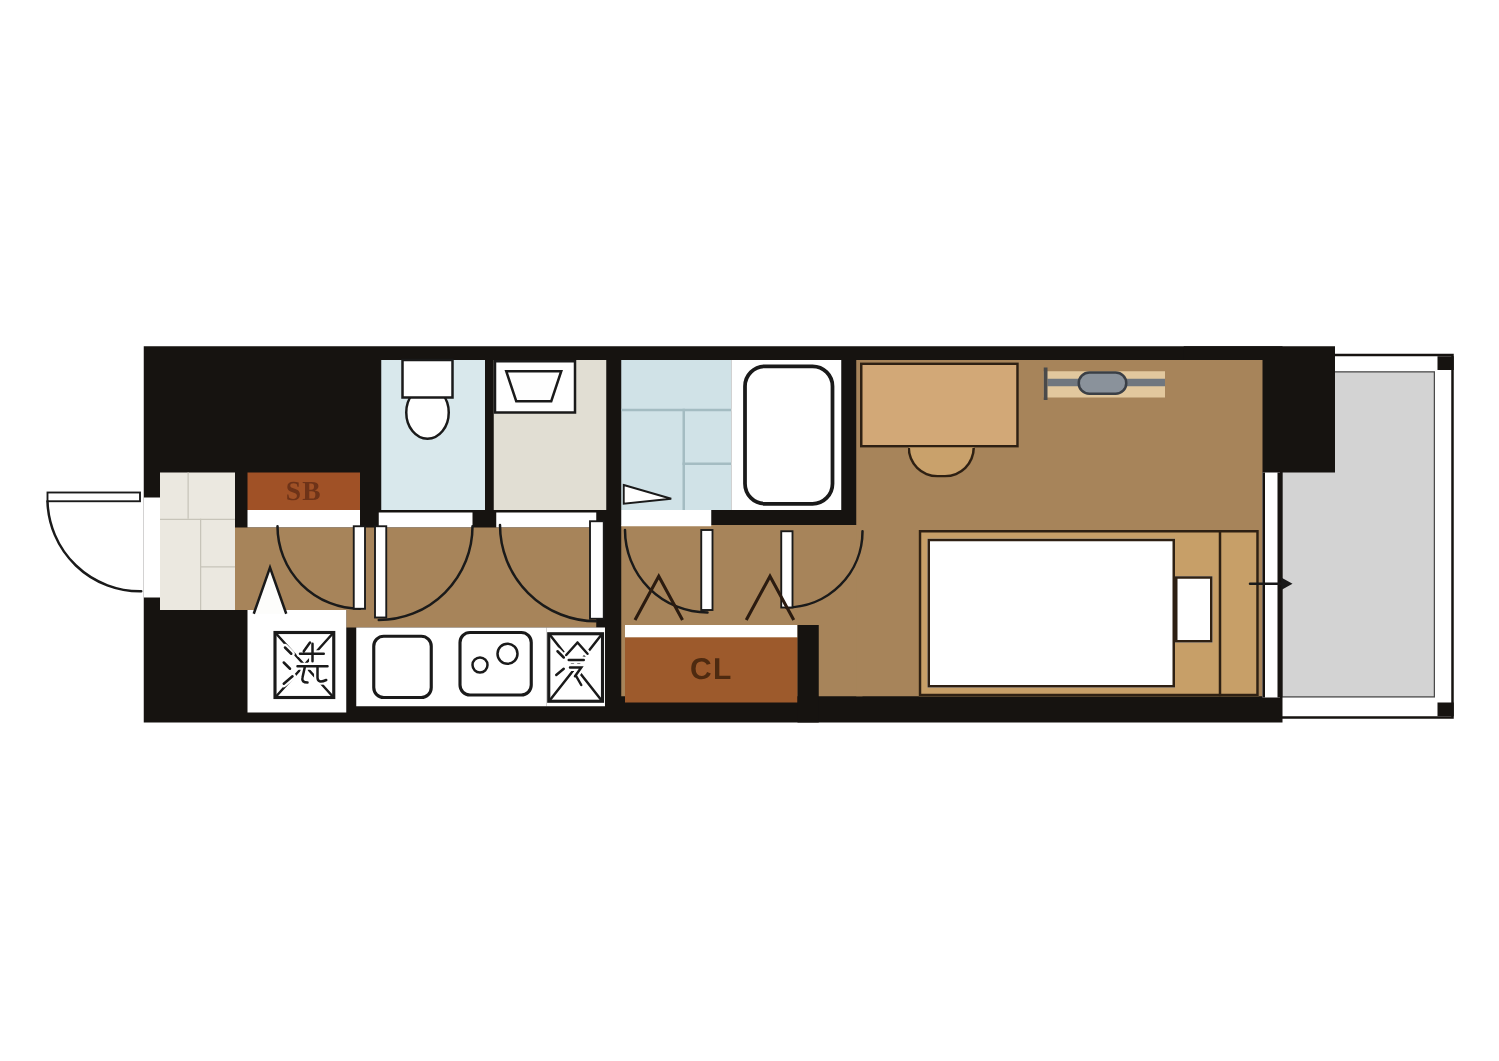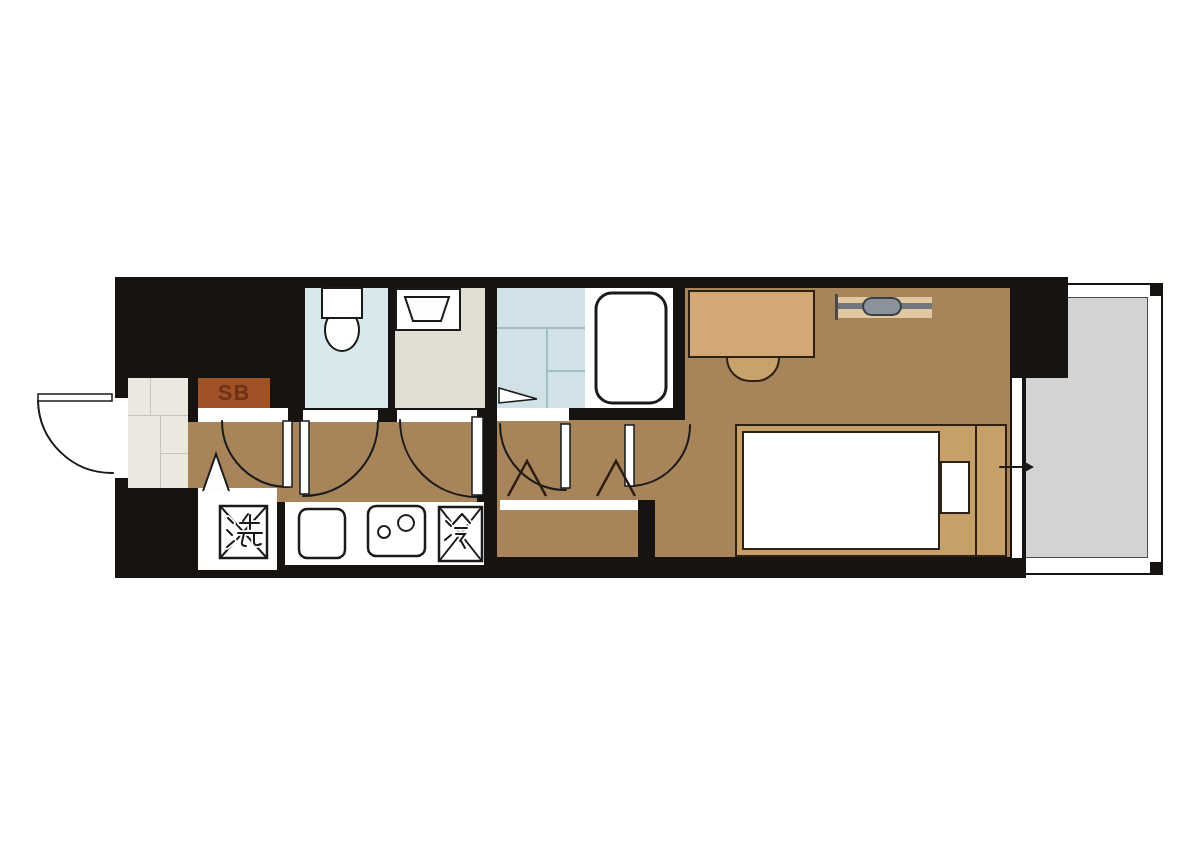--- a/index.html
+++ b/index.html
@@ -28,21 +28,21 @@
   <div class="abs wall" style="left:947px;top:277px;width:121px;height:101px;"></div>
 
   <div class="abs" style="left:128px;top:378px;width:60px;height:110px;background:var(--entrance);">
     <div class="abs" style="left:22px;top:0;width:1px;height:37px;background:var(--tile-line);"></div>
     <div class="abs" style="left:0;top:37px;width:60px;height:1px;background:var(--tile-line);"></div>
     <div class="abs" style="left:32px;top:37px;width:1px;height:73px;background:var(--tile-line);"></div>
     <div class="abs" style="left:32px;top:75px;width:28px;height:1px;background:var(--tile-line);"></div>
   </div>
   <div class="abs" style="left:115px;top:398px;width:13px;height:80px;background:var(--white);"></div>
 
-  <div class="abs label" id="sb-label" style="left:198px;top:378px;width:72px;height:30px;background:var(--sb-box);">SB</div>
+  <div class="abs label" id="sb-label" style="left:198px;top:378px;width:90px;height:30px;background:var(--sb-box);font-family:Liberation Serif, serif;">SB</div>
   <div class="abs" style="left:198px;top:408px;width:90px;height:14px;background:var(--white);"></div>
 
   <div class="abs" style="left:305px;top:288px;width:83px;height:120px;background:var(--toilet-room);"></div>
   <div class="abs" style="left:303px;top:410px;width:75px;height:12px;background:var(--white);"></div>
 
   <div class="abs" style="left:395px;top:288px;width:90px;height:120px;background:var(--washroom);"></div>
   <div class="abs" style="left:397px;top:410px;width:80px;height:12px;background:var(--white);"></div>
 
   <div class="abs" style="left:497px;top:288px;width:88px;height:120px;background:var(--shower);">
     <div class="abs" style="left:0;top:39px;width:88px;height:2px;background:var(--shower-line);"></div>
@@ -50,20 +50,21 @@
     <div class="abs" style="left:49px;top:82px;width:39px;height:2px;background:var(--shower-line);"></div>
   </div>
   <div class="abs" style="left:585px;top:288px;width:88px;height:120px;background:var(--white);"></div>
 
   <div class="abs" style="left:188px;top:422px;width:289px;height:66px;background:var(--floor);"></div>
   <div class="abs" style="left:277px;top:488px;width:200px;height:14px;background:var(--floor);"></div>
   <div class="abs" style="left:497px;top:420px;width:193px;height:137px;background:var(--floor);"></div>
   <div class="abs" style="left:685px;top:288px;width:325px;height:269px;background:var(--floor);"></div>
 
   <div class="abs" style="left:500px;top:500px;width:138px;height:10px;background:var(--white);"></div>
+  <div class="abs label" id="cl-label" style="left:500px;top:510px;width:138px;height:52px;background:var(--cl-box);">CL</div>
   <div class="abs wall" style="left:638px;top:500px;width:17px;height:78px;"></div>
 
   <div class="abs" style="left:198px;top:488px;width:79px;height:82px;background:var(--white);" title="洗"></div>
   <div class="abs" style="left:285px;top:502px;width:152px;height:63px;background:var(--white);"></div>
   <div class="abs" style="left:437px;top:502px;width:47px;height:63px;background:var(--white);" title="冷"></div>
 
   <div class="abs" style="left:688px;top:290px;width:127px;height:68px;background:var(--desk);border:2px solid #2E2013;"></div>
   <div class="abs" style="left:726px;top:358px;width:54px;height:24px;background:var(--stool);border:2px solid #2E2013;border-top:none;border-radius:0 0 27px 27px;"></div>
 
   <div class="abs" style="left:835px;top:297px;width:97px;height:21px;background:var(--ac-shelf);"></div>

